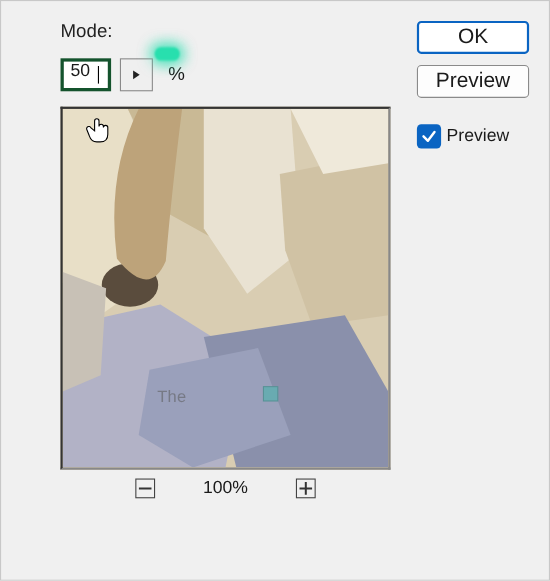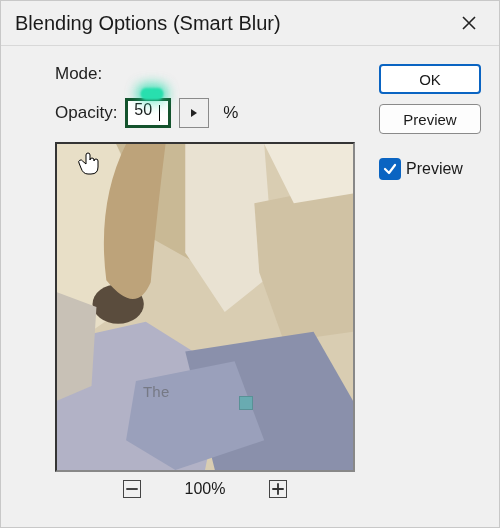--- a/index.html
+++ b/index.html
@@ -123,21 +123,21 @@
   .cursor {
     position: absolute;
     top: 6px;
     left: 20px;
     width: 28px;
     height: 28px;
   }
   .watermark {
     position: absolute;
     left: 86px;
-    top: 240px;
+    top: 254px;
     color: rgba(90,90,90,.55);
     font-size: 15px;
     line-height: 1.05;
     font-weight: 500;
     letter-spacing: .2px;
   }
   .wm-sq {
     position: absolute;
     left: 182px;
     top: 252px;
@@ -161,21 +161,21 @@
     font-size: 16px; line-height:1;
     cursor:pointer;
     background:#f0f0f0;
   }
   .zoomlvl { font-size: 16px; }
   .btn {
     height: 30px;
     border: 1px solid #8a8a8a;
     background: #fdfdfd;
     border-radius: 4px;
-    font-size: 15px;
+    font-size: 19px;
     display: flex;
     align-items: center;
     justify-content: center;
     cursor: pointer;
   }
   .btn.primary {
     border: 2px solid #0a64c2;
     background: #fff;
   }
   .check-row {
@@ -191,39 +191,30 @@
     display:flex; align-items:center; justify-content:center;
     cursor:pointer;
   }
   .checkbox svg { width:14px; height:14px; }
 </style>
 </head>
 <body>
 
 <div class="dialog">
 
-  <div class="titlebar">
-    <div class="title">Blending Options (Smart Blur)</div>
-    <div class="close-btn">
-      <svg viewBox="0 0 16 16">
-          <path d="M2 2 L14 14 M14 2 L2 14" stroke="#222" stroke-width="1.6" fill="none"></path>
-        </svg>
-    </div>
-  </div>
 
   <div class="body">
     <div class="left">
 
       <div class="row">
         <span class="label">Mode:</span>
         <span class="highlight hl-top"></span>
       </div>
 
       <div class="row" style="position:relative;">
-        <span class="label">Opacity:</span>
         <div class="opacity-input">
           <span>50</span>
           <span class="caret"></span>
         </div>
         <div class="stepper">
           <svg viewBox="0 0 10 10">
               <path d="M2 1 L8 5 L2 9 Z" fill="#222"></path>
             </svg>
         </div>
         <span class="percent">%</span>

